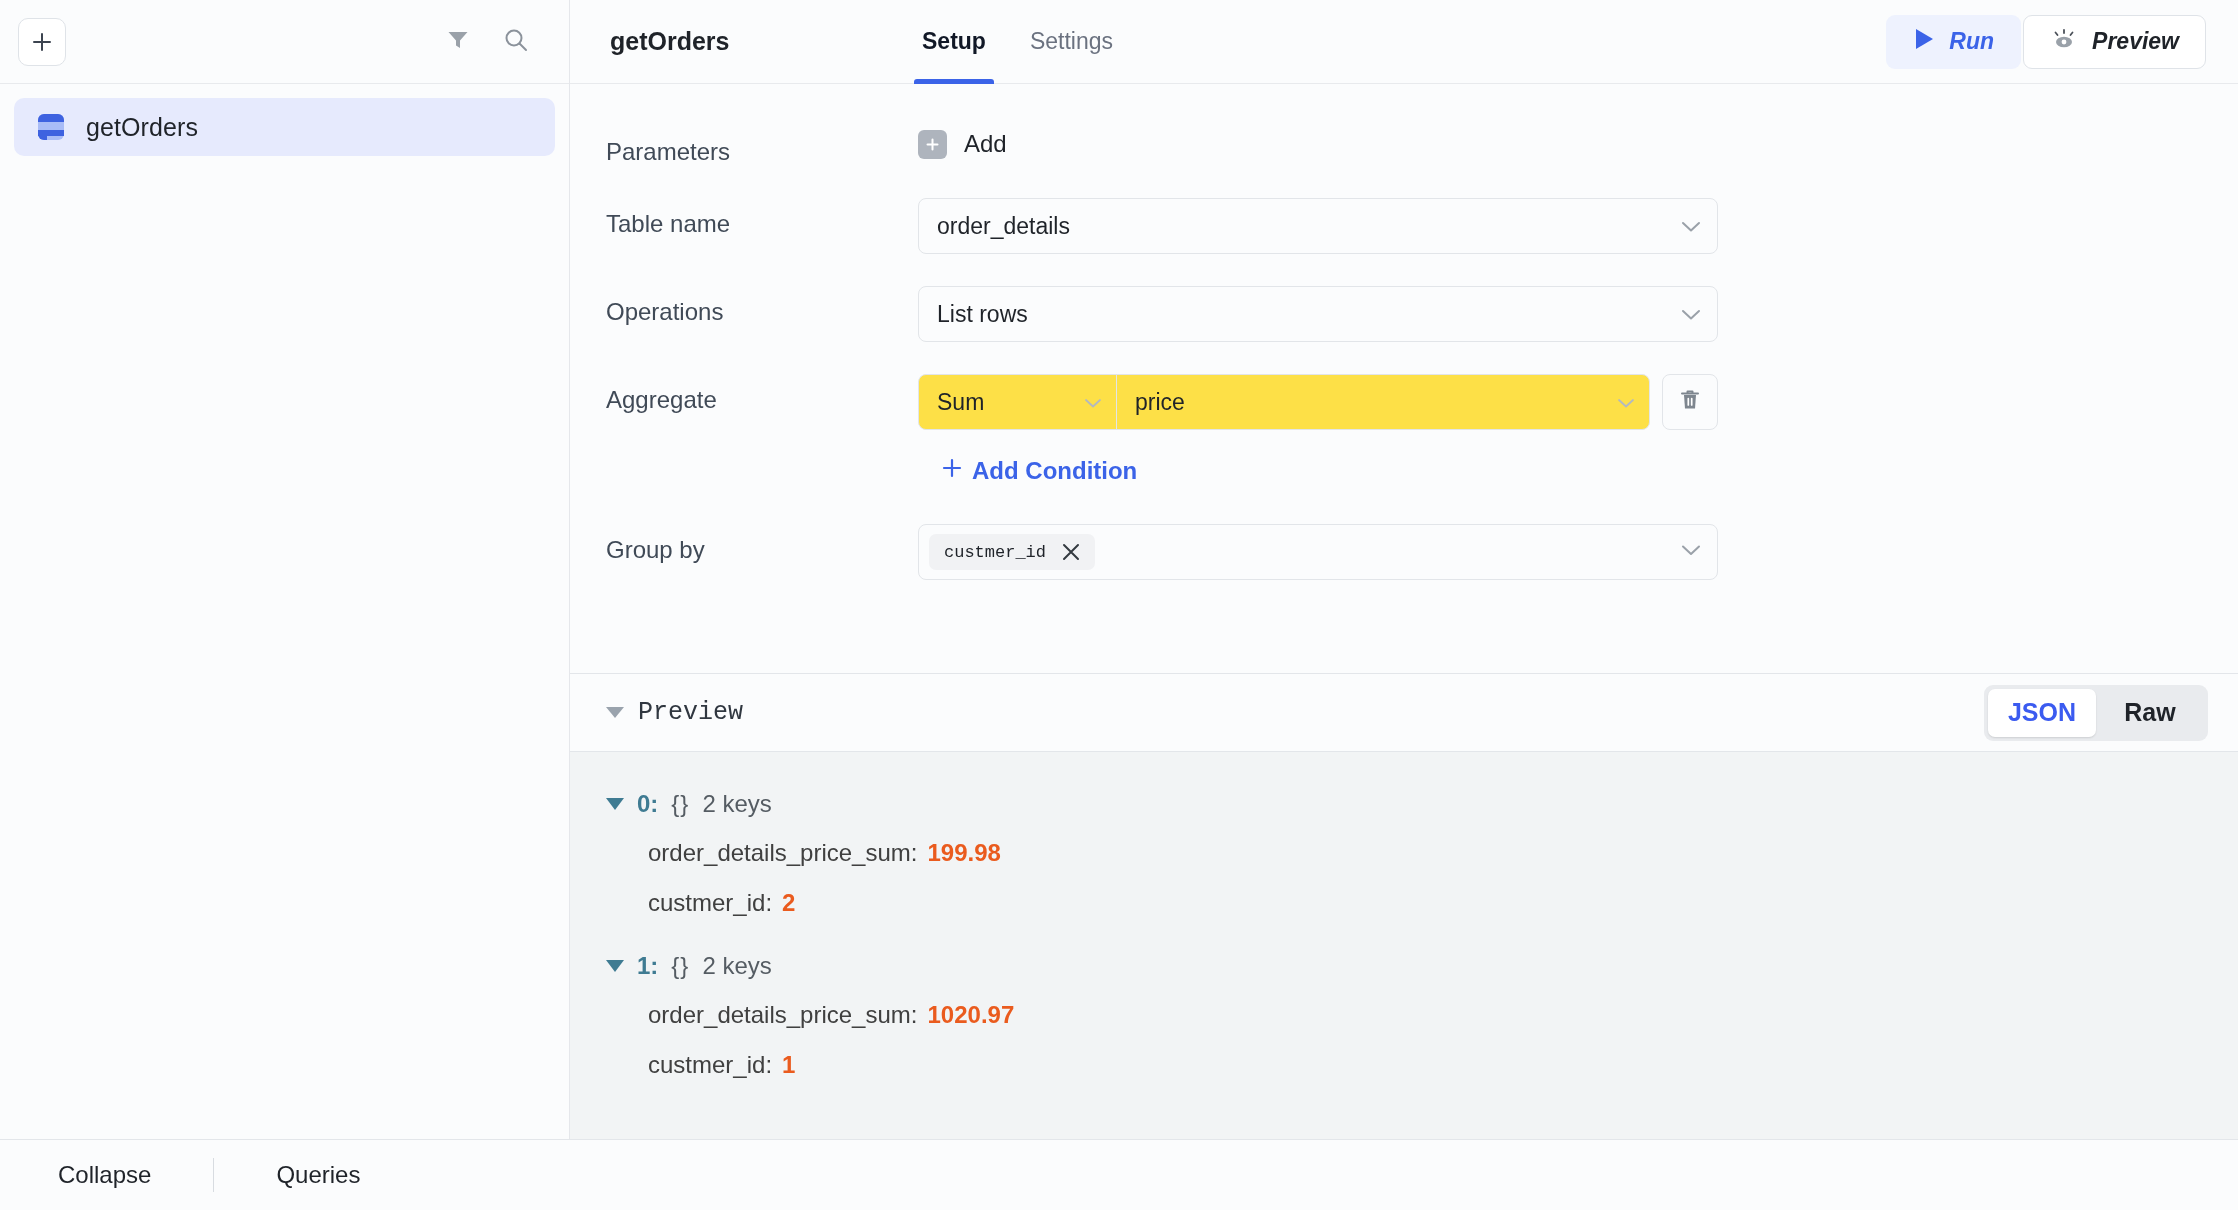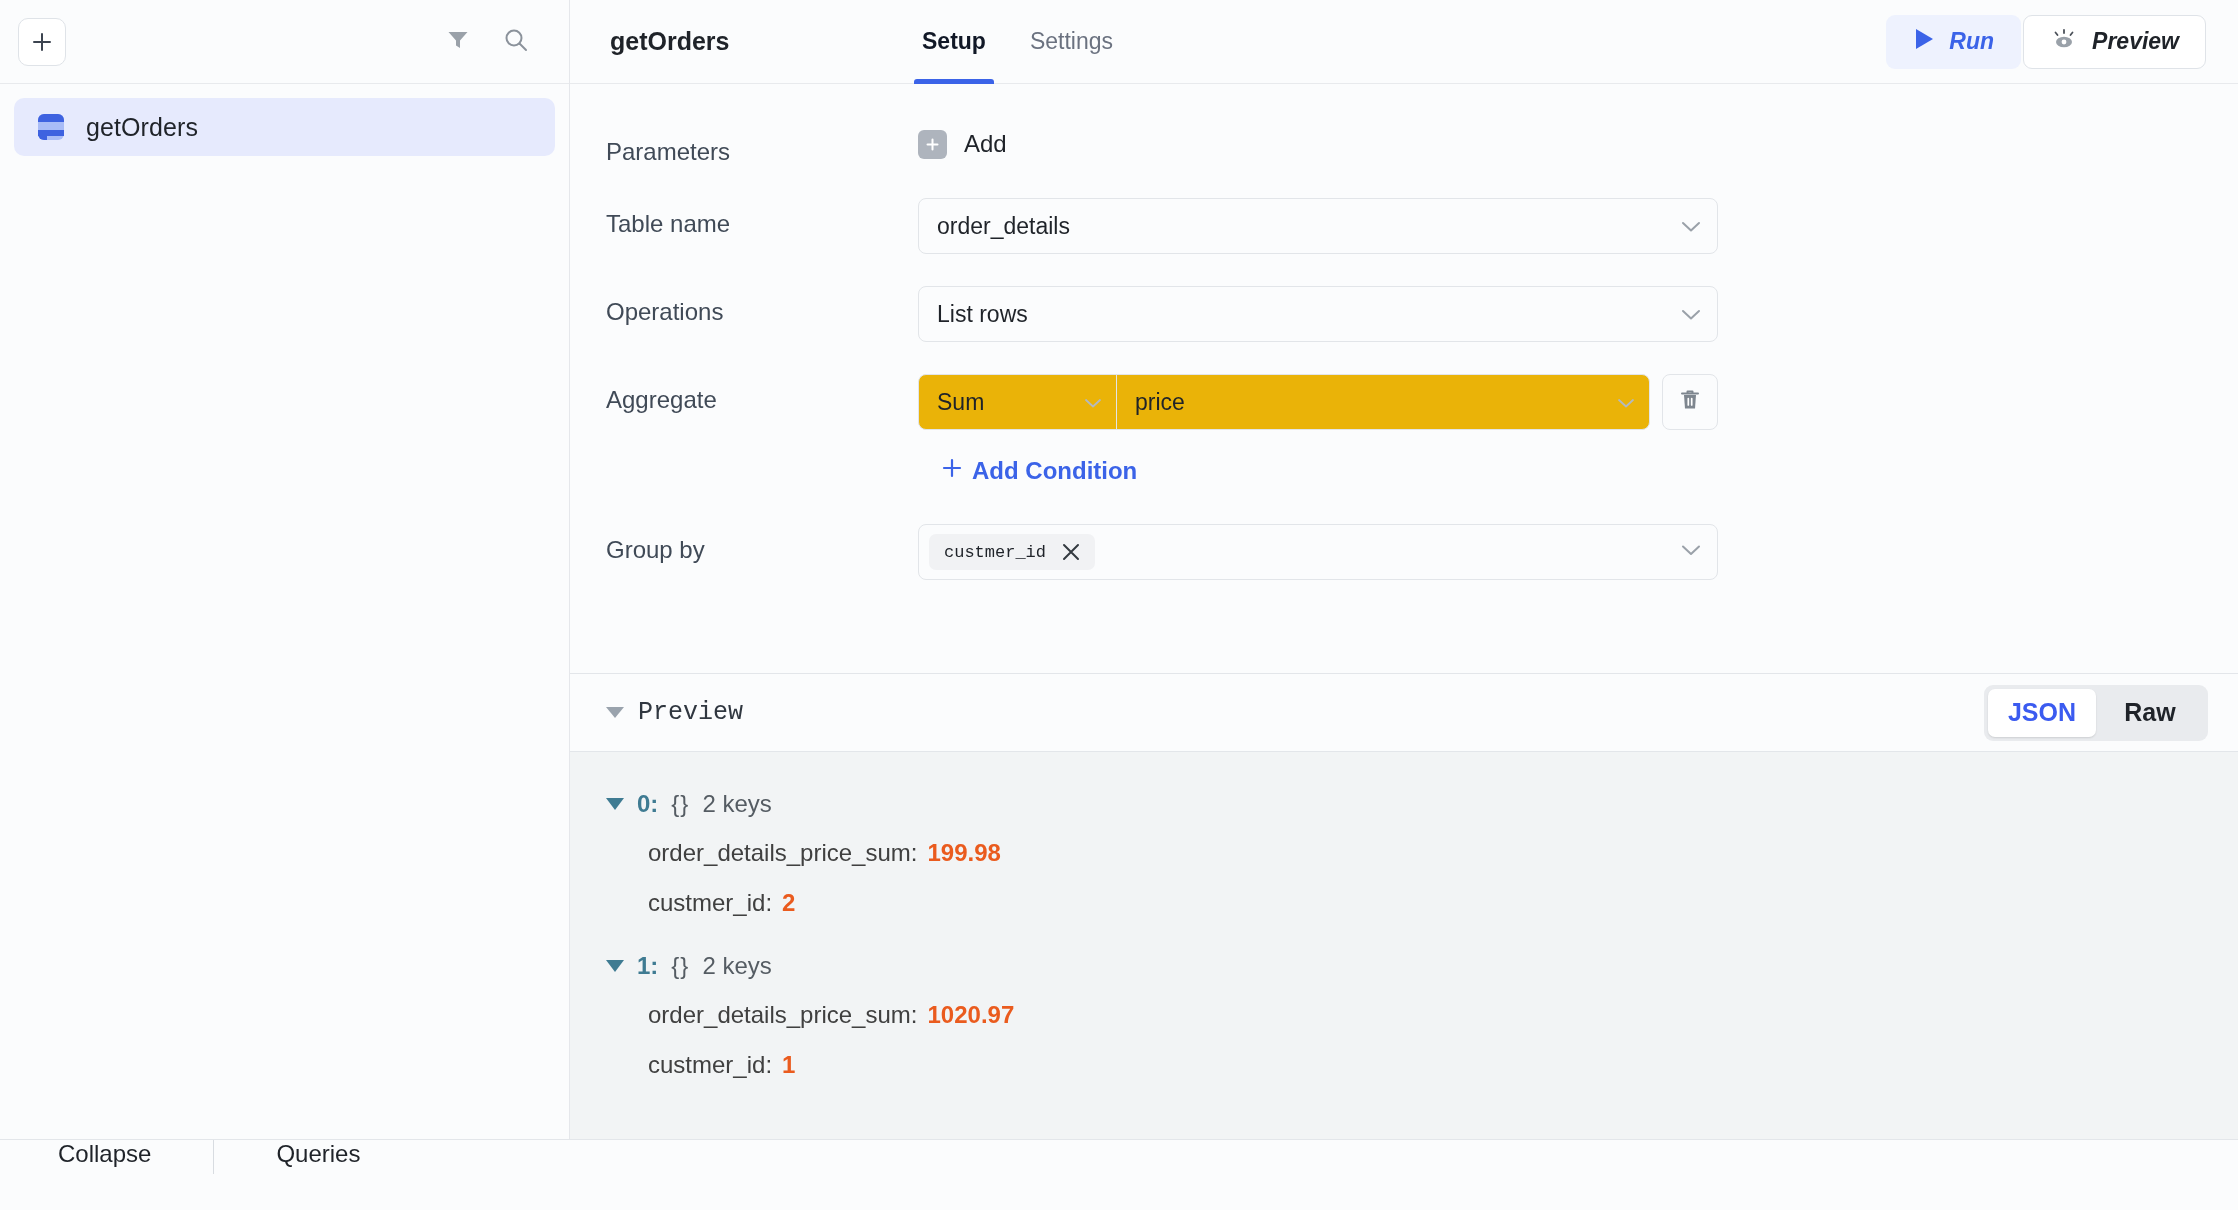--- a/index.html
+++ b/index.html
@@ -208,21 +208,21 @@
     pointer-events: none;
   }
 
   .agg-row { display: flex; align-items: stretch; }
   .agg-group {
     display: flex;
     flex: 1;
     min-width: 0;
     border: 1px solid #e2e5e9;
     border-radius: 8px;
-    background: #eab308;
+    background: #fde047;
     overflow: hidden;
   }
   .agg-cell {
     position: relative;
     height: 54px;
     display: flex;
     align-items: center;
     padding: 0 42px 0 18px;
     font-size: 23px;
     color: #1f2329;
@@ -364,20 +364,21 @@
   .json-prop-key { color: #404040; }
   .json-prop-val { color: #ea5b1e; font-weight: 700; }
 
   
   .footer {
     height: 71px;
     flex: 0 0 71px;
     border-top: 1px solid #e3e6ea;
     background: #fbfcfd;
     display: flex;
+    align-items: center;
     padding: 0 36px;
     gap: 0;
   }
   .footer-item {
     font-size: 24px;
     color: #1f2329;
     cursor: pointer;
     padding: 0 22px;
   }
   .footer-sep {

